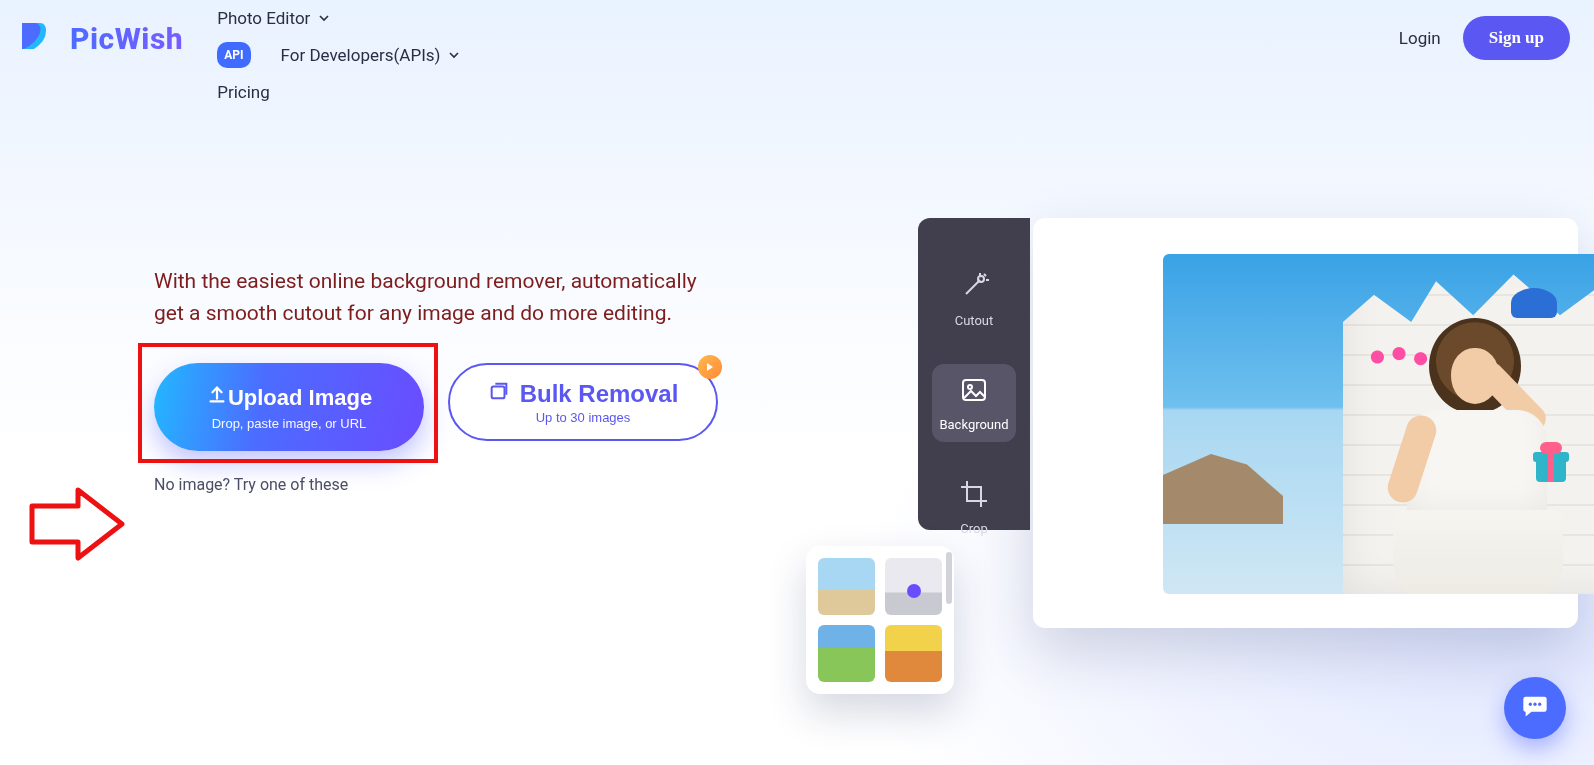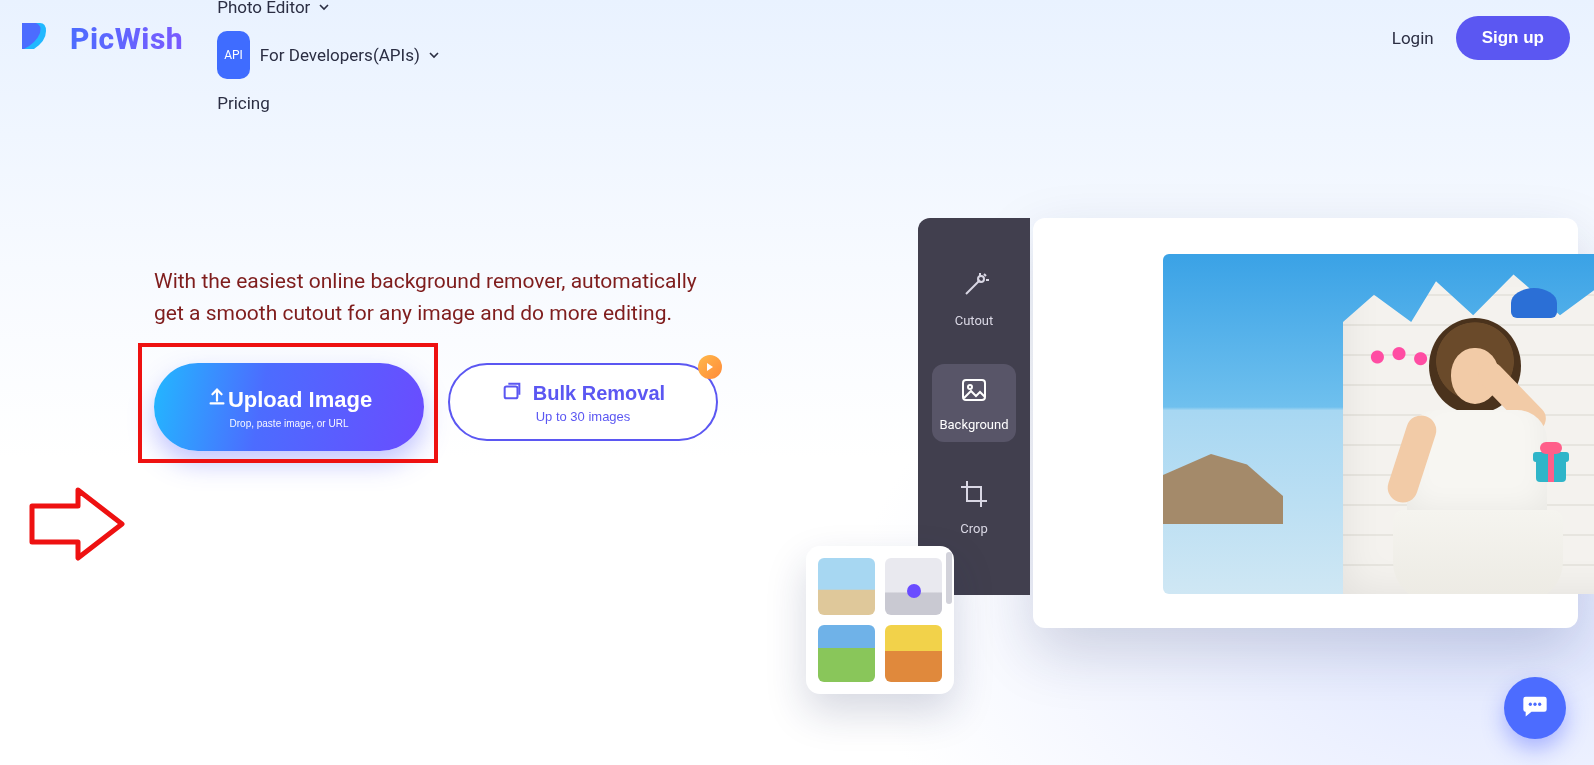--- a/index.html
+++ b/index.html
@@ -11,57 +11,57 @@
        min-height:765px;width:1594px;overflow:hidden;position:relative;}
   
   .nav{display:flex;align-items:center;height:76px;padding:0 24px 0 16px;}
   .brand{display:flex;align-items:center;gap:20px;margin-right:34px;}
   .brand-name{font-weight:800;font-size:30px;letter-spacing:.5px;
               background:linear-gradient(90deg,#4c6cff,#7a5bff);-webkit-background-clip:text;background-clip:text;color:transparent;}
   .menu{display:flex;align-items:flex-start;gap:14px;font-size:17px;color:#2b2e43;flex-direction:column;}
   .menu-item{display:flex;align-items:center;gap:8px;cursor:pointer;}
   .chev{width:12px;height:12px;display:inline-block;}
   .chev svg{display:block;}
-  .api-badge{background:#3f6cff;color:#fff;border-radius:10px;font-size:12px;font-weight:400;padding:17px 7px;margin-right:2px;}
+  .api-badge{background:#3f6cff;color:#fff;border-radius:10px;font-size:12px;font-weight:700;padding:6px 7px;margin-right:22px;}
   .nav-spacer{flex:1;}
   .login{font-size:17px;color:#2b2e43;margin-right:22px;cursor:pointer;}
-  .signup{background:#5b57f2;color:#fff;border:none;border-radius:24px;padding:12px 26px;font-size:17px;font-weight:600;cursor:pointer;}
+  .signup{background:#5b57f2;color:#fff;border:none;border-radius:24px;padding:12px 26px;font-size:17px;font-weight:600;cursor:pointer;font-family:Liberation Serif, serif;}
   
   .hero{display:flex;padding:0 42px;margin-top:160px;}
   .hero-left{width:720px;padding-left:112px;}
   h1{margin:0;font-size:52px;font-weight:800;line-height:1.18;letter-spacing:-.5px;color:#1f2233;}
   h1 .accent-line{display:block;color:#5b57f2;}
   .lead{margin:30px 0 0 0;font-size:21px;color:#7f1d1d;line-height:1.5;max-width:570px;}
   .cta-row{display:flex;align-items:flex-start;gap:24px;margin-top:34px;position:relative;}
   .upload-btn{display:flex;flex-direction:column;align-items:center;justify-content:center;gap:4px;
               width:270px;height:88px;border:none;border-radius:44px;color:#fff;cursor:pointer;
               background:linear-gradient(100deg,#22b8ff 0%,#4c6cff 40%,#6a4cff 100%);
               box-shadow:0 12px 26px rgba(80,90,255,.35);}
   .upload-top{display:flex;align-items:center;font-size:22px;font-weight:700;}
-  .upload-sub{font-size:10px;opacity:.95;}
+  .upload-sub{font-size:13px;opacity:.95;}
   .bulk-btn{display:flex;flex-direction:column;align-items:center;justify-content:center;gap:2px;
             width:270px;height:78px;border-radius:40px;background:#fff;border:2px solid #5b57f2;cursor:pointer;position:relative;}
-  .bulk-top{display:flex;align-items:center;gap:10px;font-size:20px;font-weight:800;color:#5b57f2;text-align:center;}
+  .bulk-top{display:flex;align-items:center;gap:10px;font-size:24px;font-weight:800;color:#5b57f2;text-align:center;}
   .bulk-sub{font-size:13px;color:#5b57f2;}
   .bulk-badge{position:absolute;top:-10px;right:-6px;width:24px;height:24px;border-radius:50%;
               background:linear-gradient(135deg,#ffb94a,#ff8a3a);display:flex;align-items:center;justify-content:center;}
   .bulk-badge svg{display:block;}
   .red-box{position:absolute;left:-16px;top:-20px;width:300px;height:120px;border:4px solid #e11;pointer-events:none;}
   .noimg{margin-top:24px;font-size:16px;color:#4b4f63;}
   .samples{margin-top:10px;display:flex;gap:8px;}
   .thumb{width:32px;height:32px;border-radius:6px;cursor:pointer;box-shadow:0 1px 3px rgba(0,0,0,.15);}
   .thumb.t1{background:linear-gradient(140deg,#d9b89a 35%,#efe7da 36%);}
   .thumb.t2{background:radial-gradient(circle at 50% 50%,#fff 25%,#4a4f56 26%);}
   .thumb.t3{background:radial-gradient(circle at 50% 40%,#caa06a 30%,#8c5a32 31% 55%,#e7e1d5 56%);}
   .thumb.t4{background:#fff;display:flex;align-items:center;justify-content:center;color:#5b57f2;font-family:cursive;font-size:11px;font-weight:700;}
   
   .preview{position:absolute;right:36px;top:218px;width:640px;height:430px;border-radius:14px;overflow:visible;}
   .preview-frame{position:absolute;left:115px;top:0;right:-20px;height:410px;background:#fff;border-radius:12px;
                  box-shadow:0 24px 60px rgba(30,40,90,.18);}
-  .toolstrip{position:absolute;left:0;top:0;width:112px;height:377px;background:#413f4e;border-radius:12px 0 0 12px;
+  .toolstrip{position:absolute;left:0;top:0;width:112px;height:312px;background:#413f4e;border-radius:12px 0 0 12px;
              display:flex;flex-direction:column;align-items:center;gap:26px;padding-top:42px;color:#d9d7e4;font-size:13px;}
   .tool{display:flex;flex-direction:column;align-items:center;gap:8px;cursor:pointer;width:84px;padding:10px 0;border-radius:12px;}
   .tool.active{background:#585568;color:#fff;}
   .tool svg{width:32px;height:32px;}
   .photo{position:absolute;left:130px;top:36px;width:490px;height:340px;border-radius:6px;overflow:hidden;
          background:linear-gradient(180deg,#3aa2e6 0%,#6fc0ee 45%,#a7d7f2 46%,#cfe7f4 100%);}
   .mount{position:absolute;left:0;bottom:70px;width:120px;height:70px;background:#a48a6a;clip-path:polygon(0 100%,0 30%,40% 0,70% 15%,100% 60%,100% 100%);}   
   .houses{position:absolute;right:0;top:0;width:310px;height:100%;
           background:
             linear-gradient(180deg,rgba(255,255,255,.0),rgba(255,255,255,.0)),
@@ -189,20 +189,21 @@
               <rect x="4" y="7" width="14" height="13" rx="2"></rect>
                 <path d="M8 4h12v12"></path>
             </svg>
           </span>
           <span>Bulk Removal</span>
         </span>
         <span class="bulk-sub">Up to 30 images</span>
       </button>
     </div>
 
+    <div class="noimg">No image? Try one of these</div>
   </div>
 </div>
 
 <div class="arrow-ann">
   <svg viewBox="0 0 100 76">
     <path d="M4 20 h46 v-16 l44 34 -44 34 v-16 h-46 z" fill="none" stroke="#e11" stroke-width="5" stroke-linejoin="round"></path>
   </svg>
 </div>
 
 <div class="preview">

